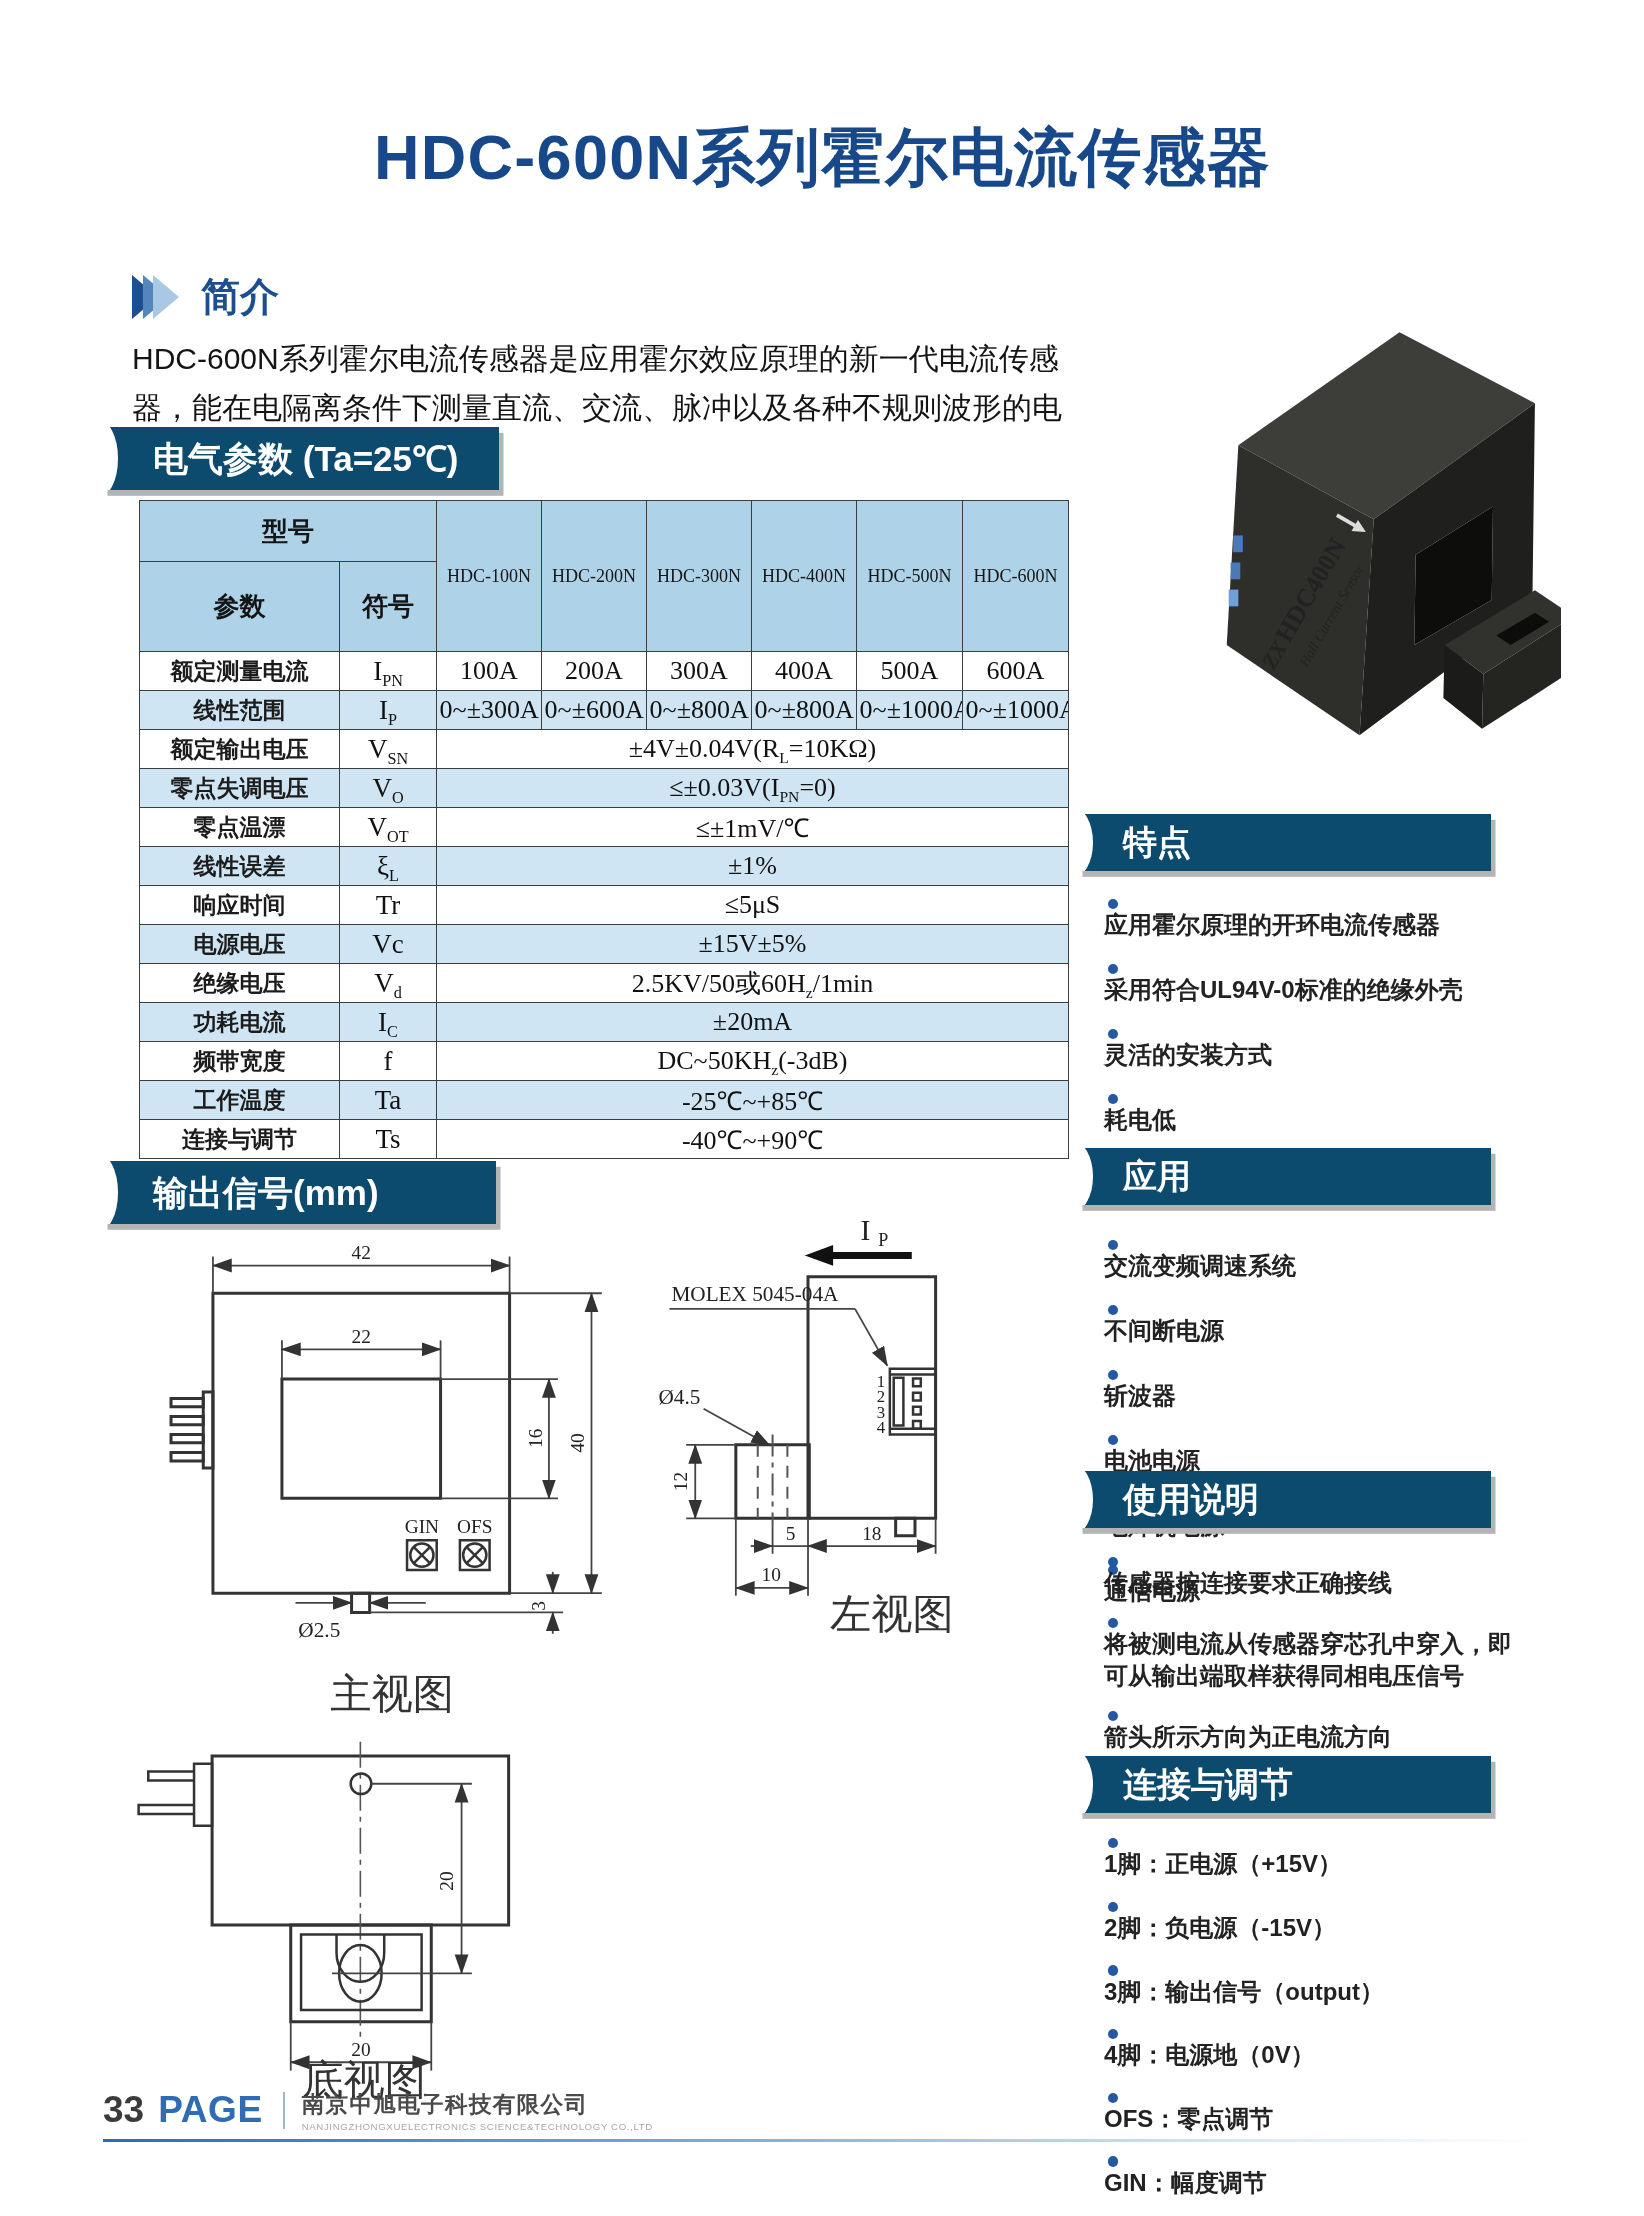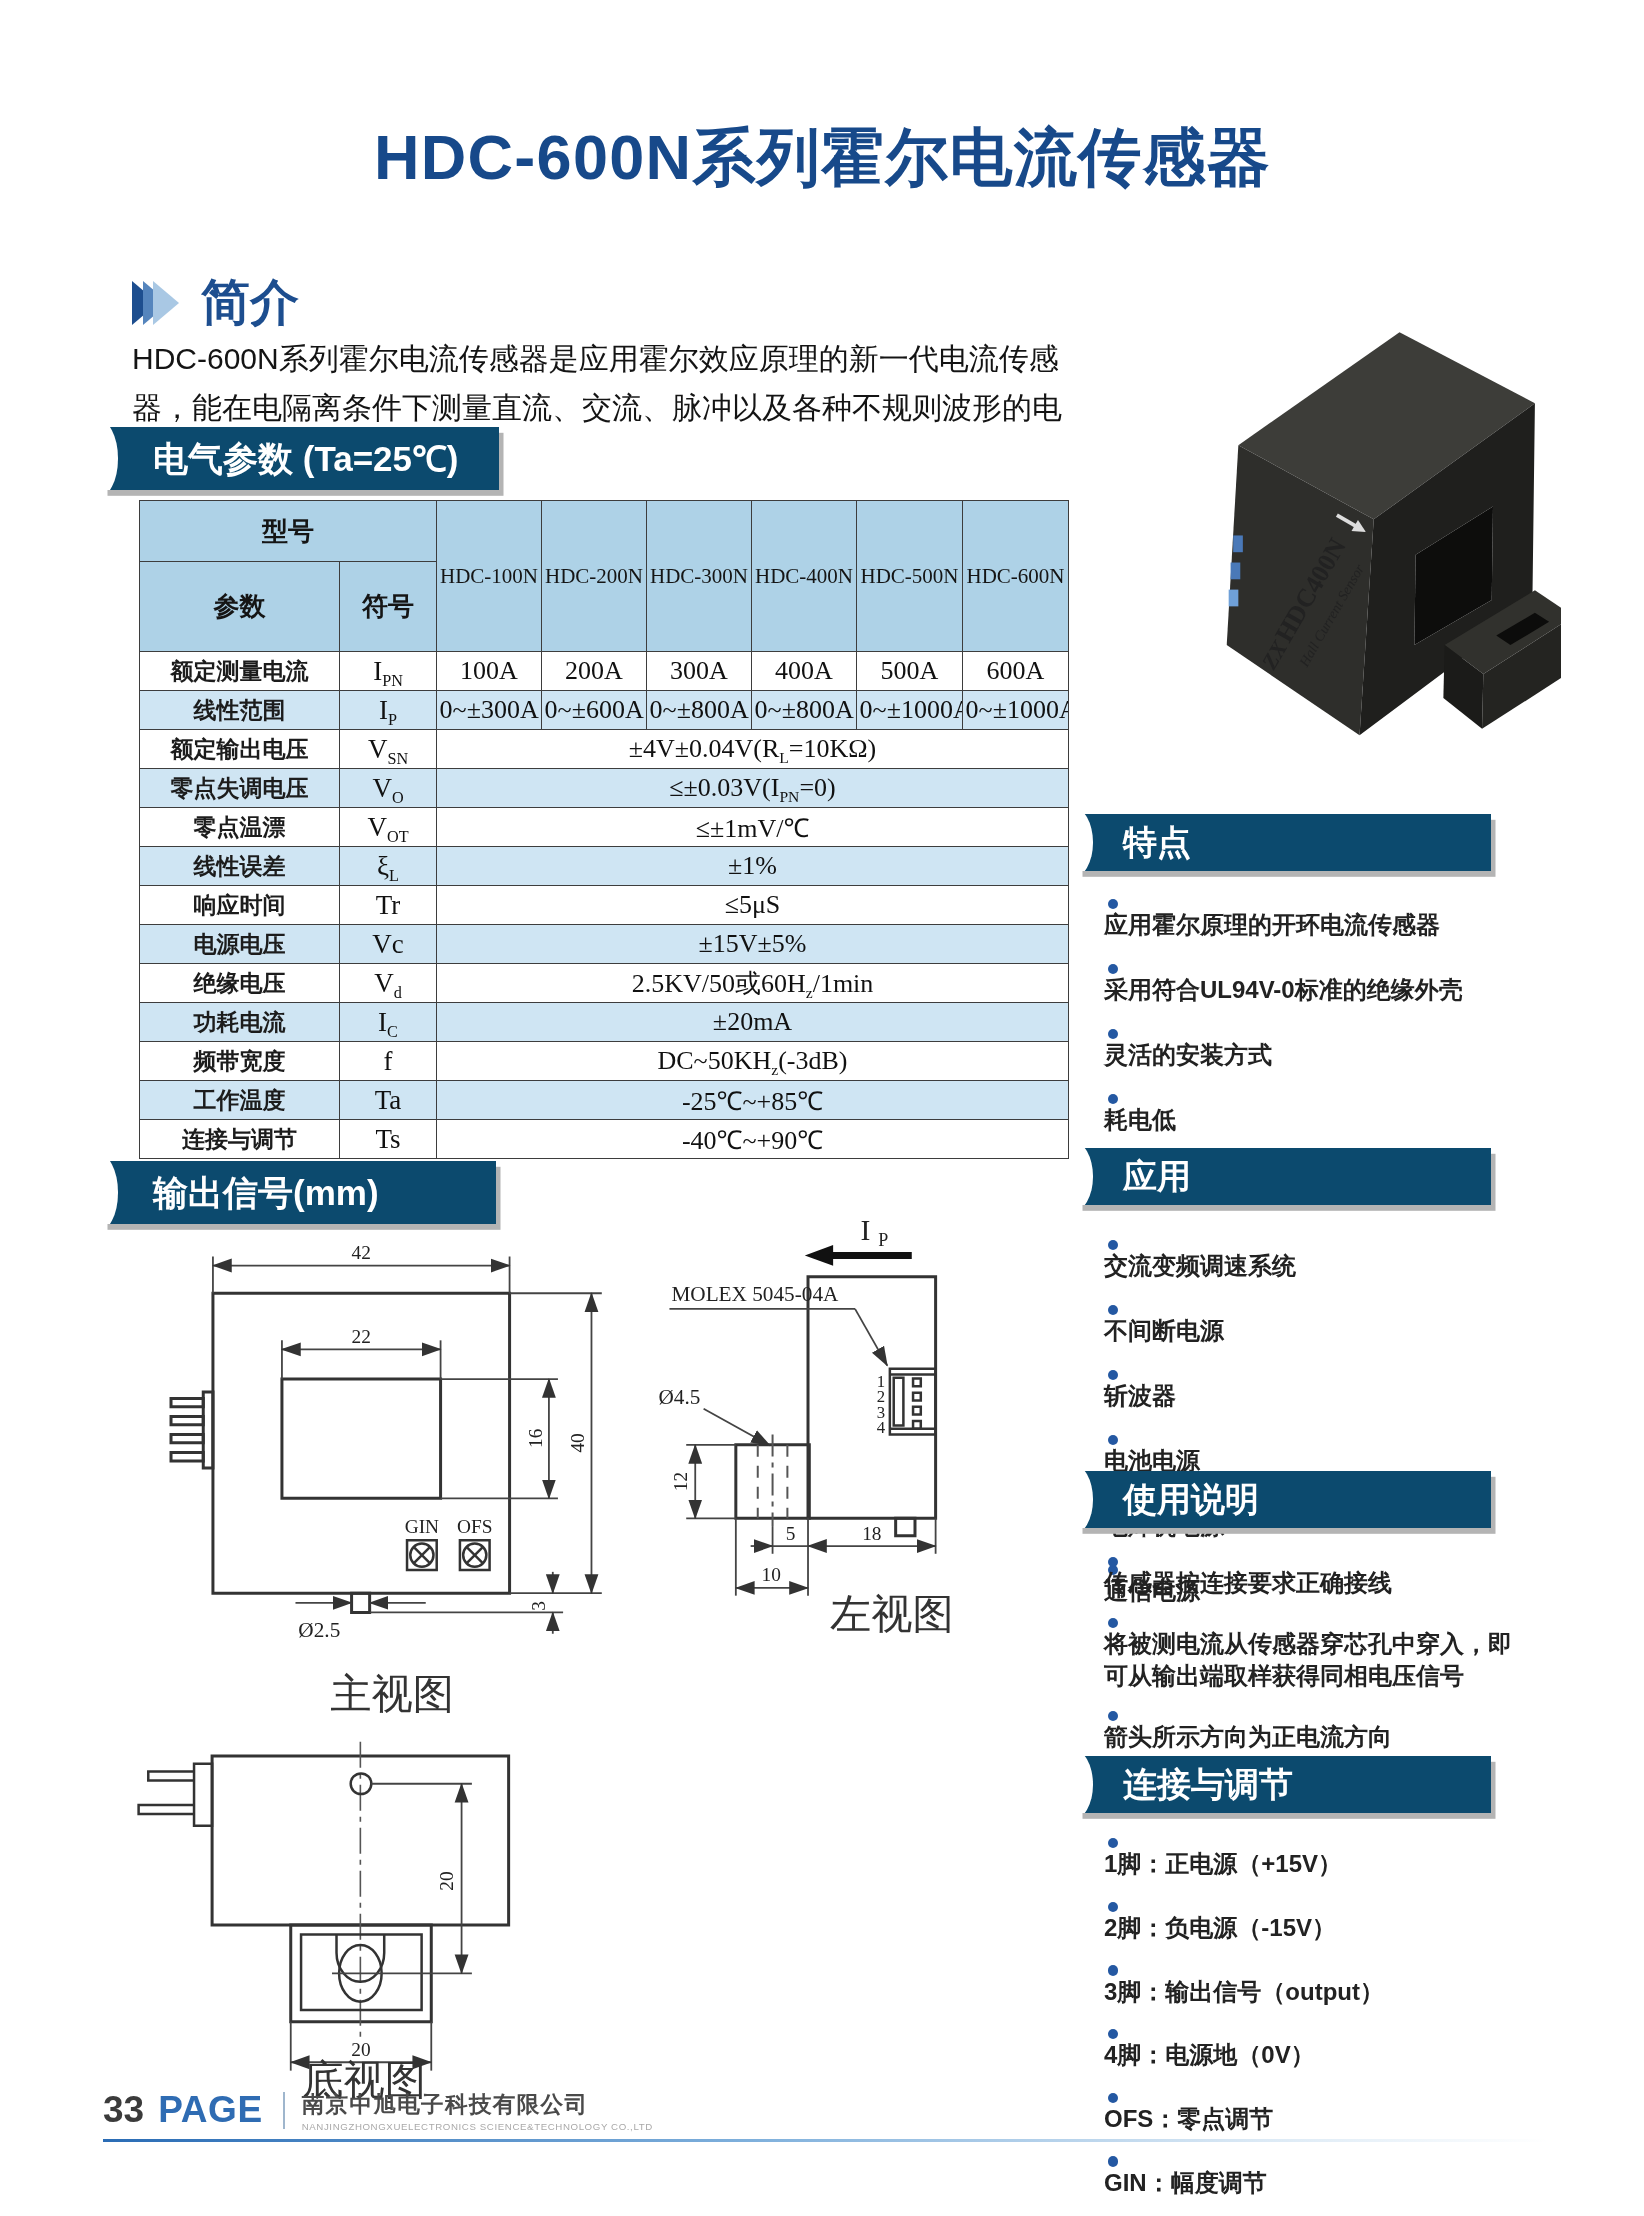--- a/index.html
+++ b/index.html
@@ -13,21 +13,21 @@
   #page-title{
     top:115px;left:0;width:1645px;text-align:center;
     font-size:63px;font-weight:bold;color:#17498a;letter-spacing:1.3px;
   }
 
   
   #intro-head{top:270px;left:132px;display:flex;align-items:center;gap:22px;}
   .chev{width:0;height:0;border-top:22px solid transparent;border-bottom:22px solid transparent;border-left:26px solid #1d4e8f;display:inline-block;position:relative;}
   .chev.c2{border-left-color:#5585bd;margin-left:-15.5px;}
   .chev.c3{border-left-color:#a9c8e4;margin-left:-15.5px;}
-  #intro-title{font-size:49px;font-weight:bold;color:#1d4e8f;}
+  #intro-title{font-size:39px;font-weight:bold;color:#1d4e8f;}
   #intro-body{top:335px;left:132px;width:977px;font-size:30px;line-height:1.62;color:#141414;}
 
   
   .banner{
     background:#0c4a6e;color:#ffffff;font-size:35px;font-weight:bold;
     line-height:63px;height:63px;padding-left:50px;box-sizing:border-box;
     box-shadow:4.5px 5.8px 0 #b4b4b4;position:absolute;overflow:hidden;white-space:nowrap;
   }
   .banner::before{
     content:"";position:absolute;left:-26px;top:-12%;width:41px;height:124%;
@@ -40,21 +40,21 @@
   #banner-apps{top:1148px;}
   #banner-usage{top:1471px;}
   #banner-conn{top:1756px;}
 
   
   #spec-table{left:139px;top:500px;border-collapse:collapse;table-layout:fixed;width:929px;background:#fff;}
   #spec-table th,#spec-table td{border:1.9px solid #3d3d3d;text-align:center;vertical-align:middle;padding:0 2.6px;overflow:hidden;}
   #spec-table thead th{background:#aed2e7;font-size:26px;font-weight:bold;color:#151515;}
   #spec-table thead tr.h1{height:61px;}
   #spec-table thead tr.h2{height:90px;}
-  #spec-table thead th.model{font-family:"Liberation Serif",serif;font-weight:normal;font-size:21px;}
+  #spec-table thead th.model{font-family:"Liberation Serif",serif;font-weight:normal;font-size:18px;}
   #spec-table tbody tr{height:39px;}
   #spec-table tbody tr.alt td{background:#cfe5f3;}
   #spec-table td.param{font-size:23px;font-weight:bold;color:#1c1c1c;}
   #spec-table td.sym,#spec-table td.val{font-family:"Liberation Serif",serif;font-size:26px;color:#111;}
   #spec-table td.sym{font-size:27px;}
   #spec-table sub{font-size:.6em;line-height:0;}
 
   
   .side-list{position:absolute;left:1104px;width:426px;list-style:none;margin:0;padding:0;}
   .side-list li{display:flex;align-items:flex-start;margin-bottom:9px;font-size:24px;font-weight:bold;color:#222;line-height:1.32;flex-direction:column;}

